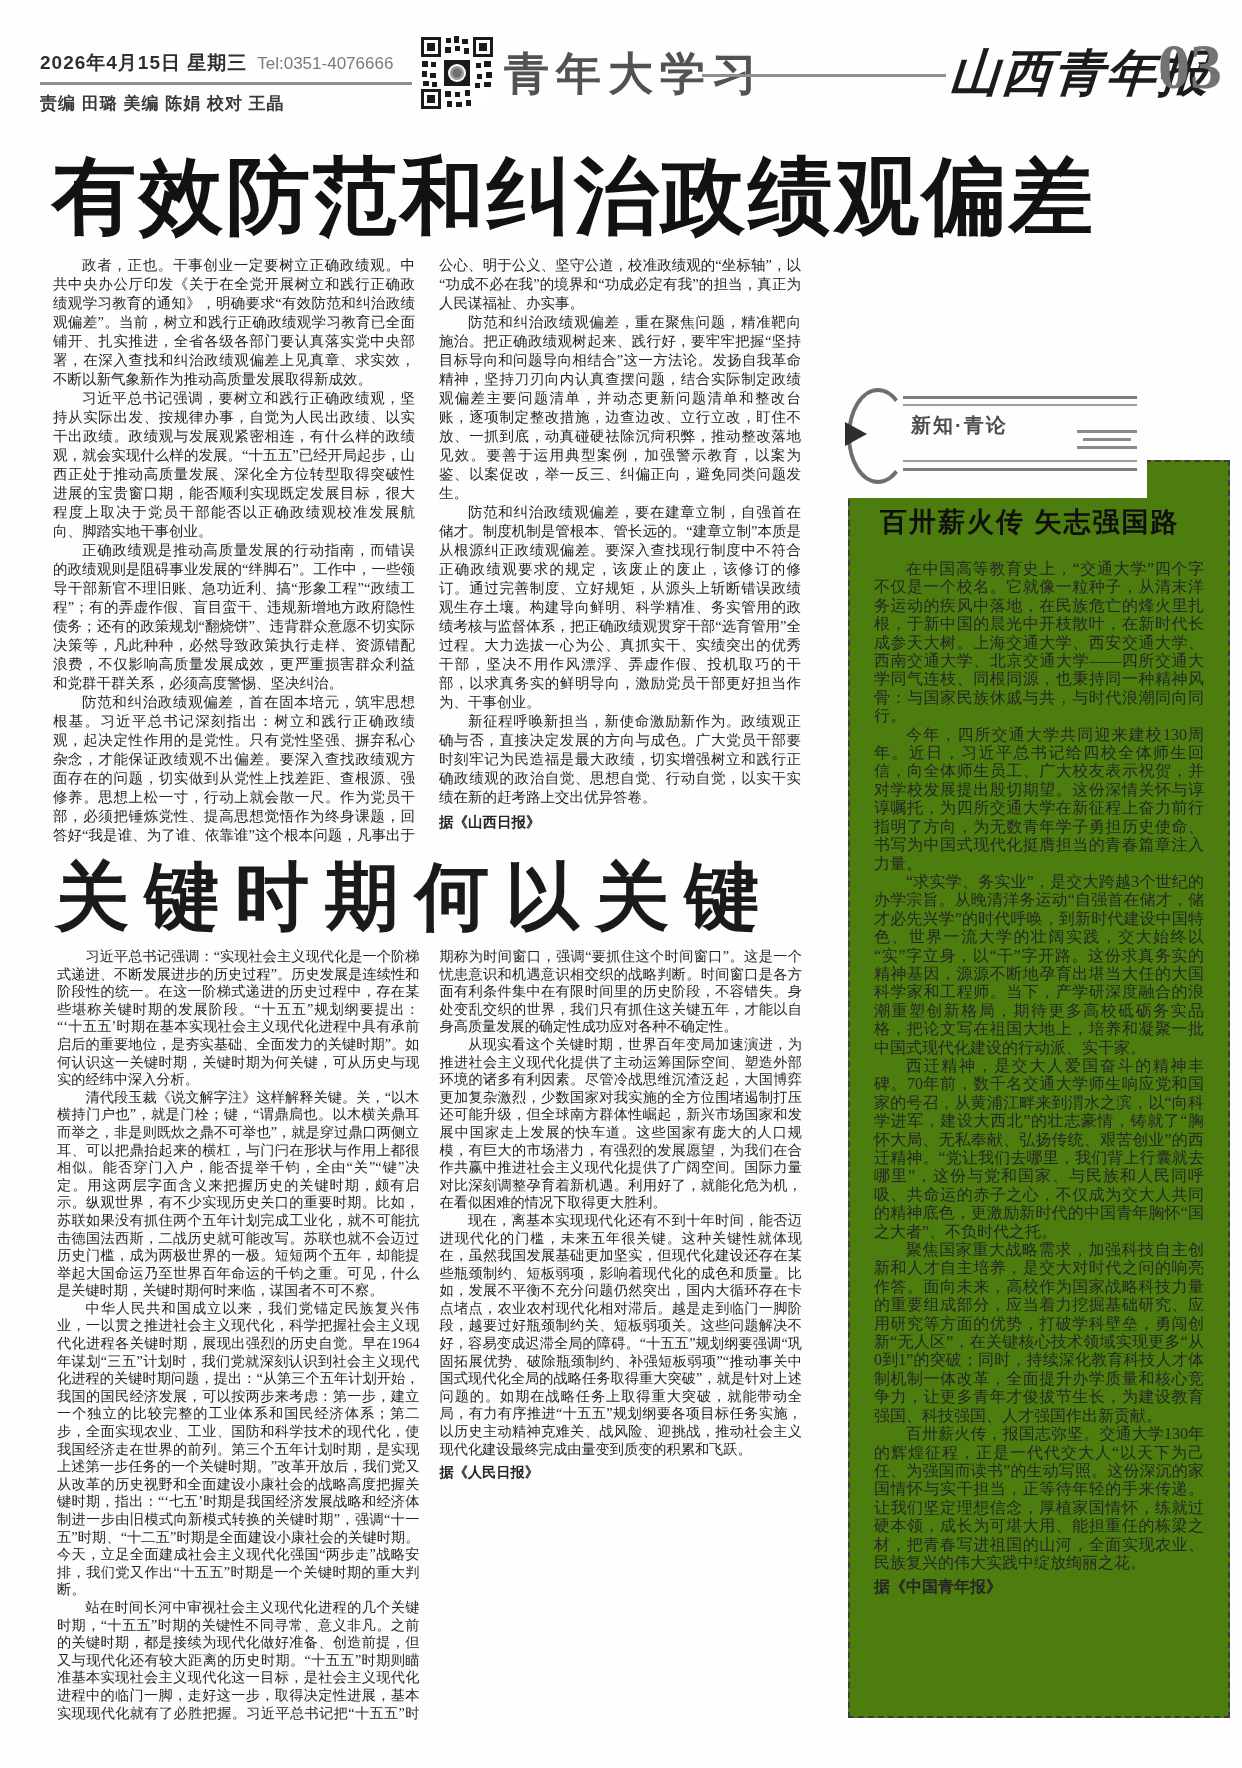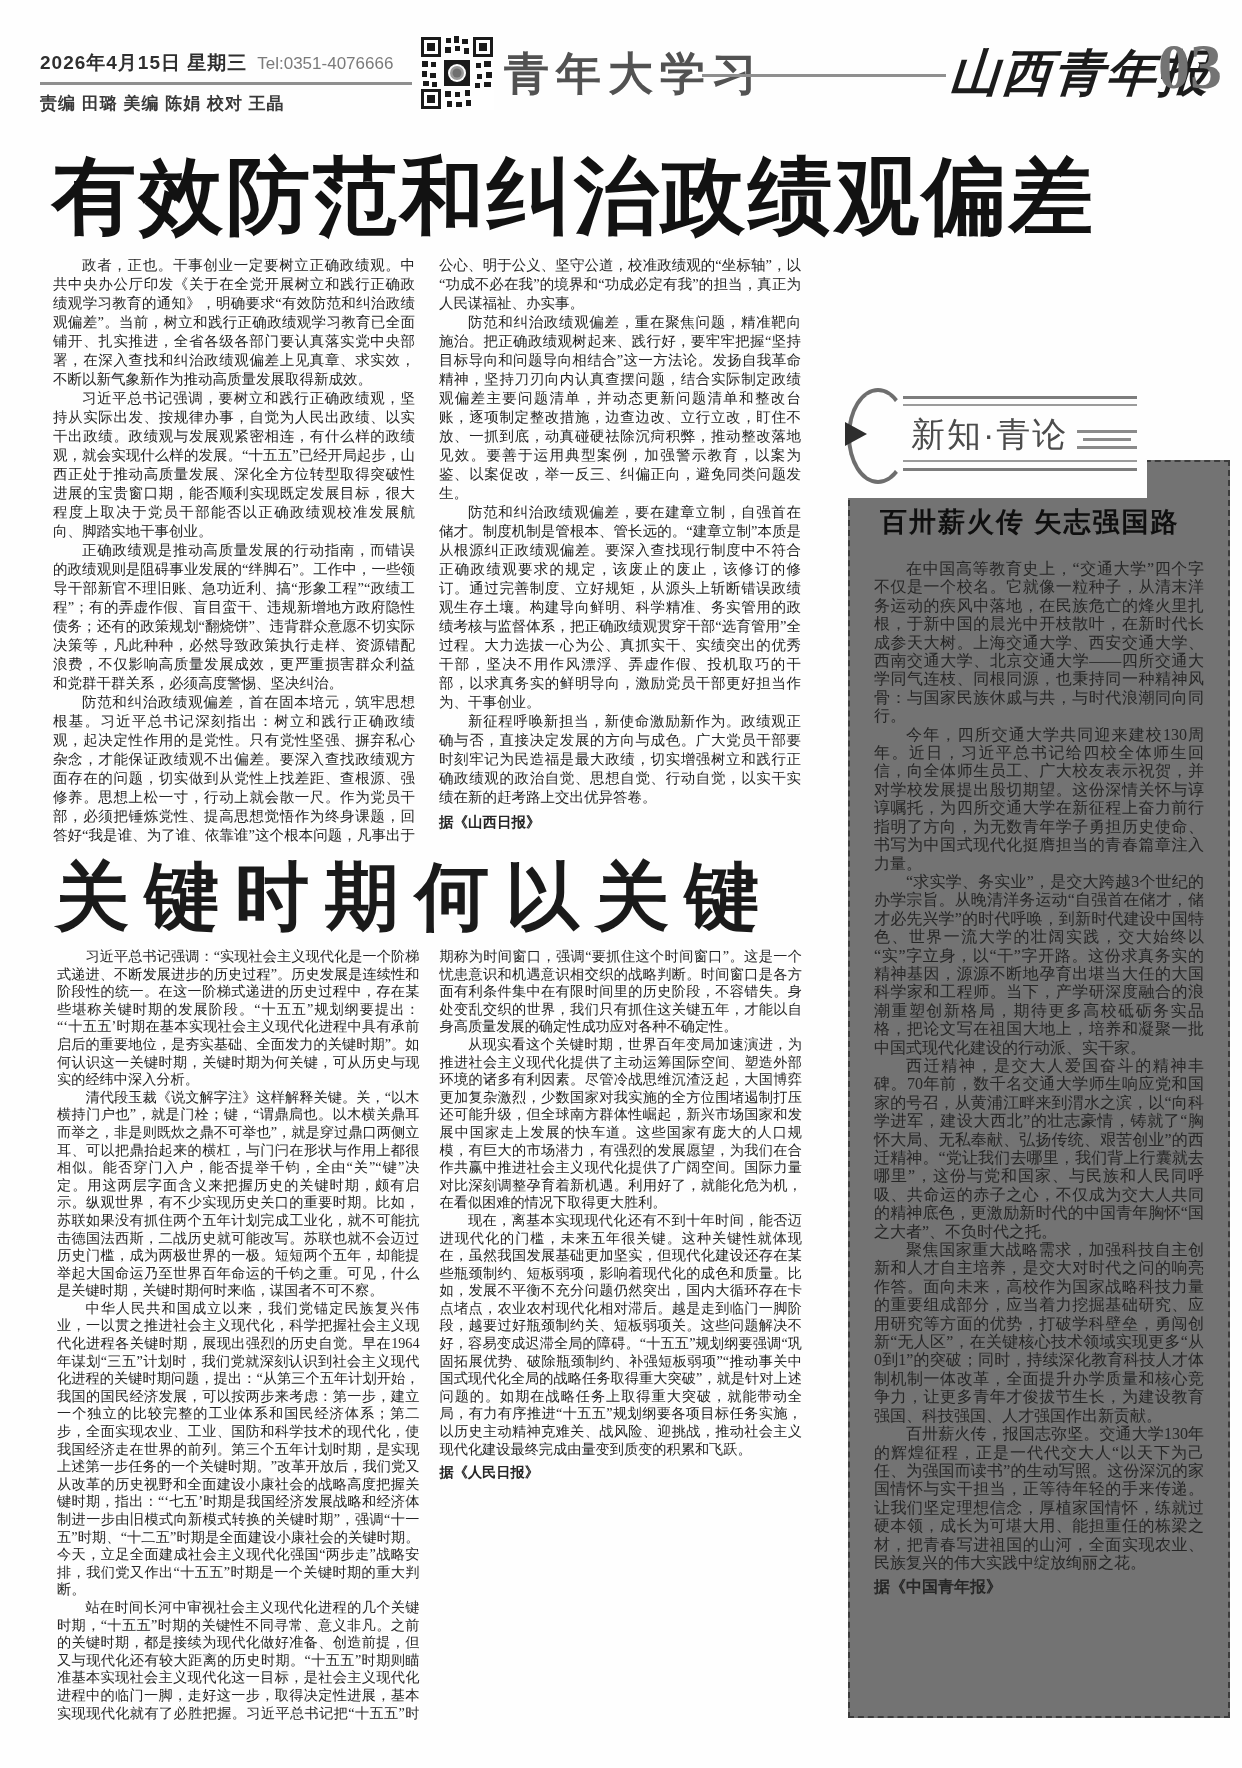--- a/index.html
+++ b/index.html
@@ -32,32 +32,32 @@
 
   
   .a2-title{left:55px;top:848px;font-size:74px;font-weight:900;color:#1a1a1a;letter-spacing:16px;
             font-family:"Liberation Sans","DejaVu Sans",sans-serif;white-space:nowrap;}
   .a2-body{left:57px;top:948px;width:745px;height:782px;column-count:2;column-gap:20px;
            column-fill:auto;overflow:hidden;}
   .a2-body p{font-size:14.2px;line-height:17.6px;}
 
   
   .sb-box{left:848px;top:460px;width:382px;height:1258px;border:2px dashed #3c3c3c;
-          box-sizing:border-box;padding:42px 24px 0 24px;overflow:hidden;background:#737373;}
+          box-sizing:border-box;padding:42px 24px 0 24px;overflow:hidden;background:#4d7c0f;}
   .sb-title{margin:0 0 20px 6px;font-size:27px;font-weight:900;color:#0f0f0f;letter-spacing:2px;
             font-family:"Liberation Sans","DejaVu Sans",sans-serif;}
   .sb-box p{margin:0;font-size:16px;line-height:18.4px;text-align:justify;text-indent:2em;color:#262626;}
 
   .sb-label{left:845px;top:380px;width:302px;height:118px;background:#fefefe;z-index:3;}
   .sb-arc{position:absolute;left:2px;top:8px;width:54px;height:88px;border:4px solid #6e6e6e;
           border-right-color:transparent;border-radius:50%;}
   .sb-tri{position:absolute;left:0px;top:42px;width:0;height:0;border-top:12px solid transparent;
           border-bottom:12px solid transparent;border-left:22px solid #2e2e2e;}
   .ln{position:absolute;background:#7d7d7d;}
-  .sb-label-text{position:absolute;left:66px;top:32px;font-size:34px;font-weight:400;color:#4c4c4c;
+  .sb-label-text{position:absolute;left:66px;top:32px;font-size:20px;font-weight:700;color:#4c4c4c;
                  letter-spacing:2px;font-family:"Liberation Sans","DejaVu Sans",sans-serif;}
 </style>
 </head>
 <body>
 
 <div class="page">
 
   <div class="abs hdr-date sans">
     <span>2026年4月15日 星期三</span><span class="hdr-tel">Tel:0351-4076666</span>
   </div>

